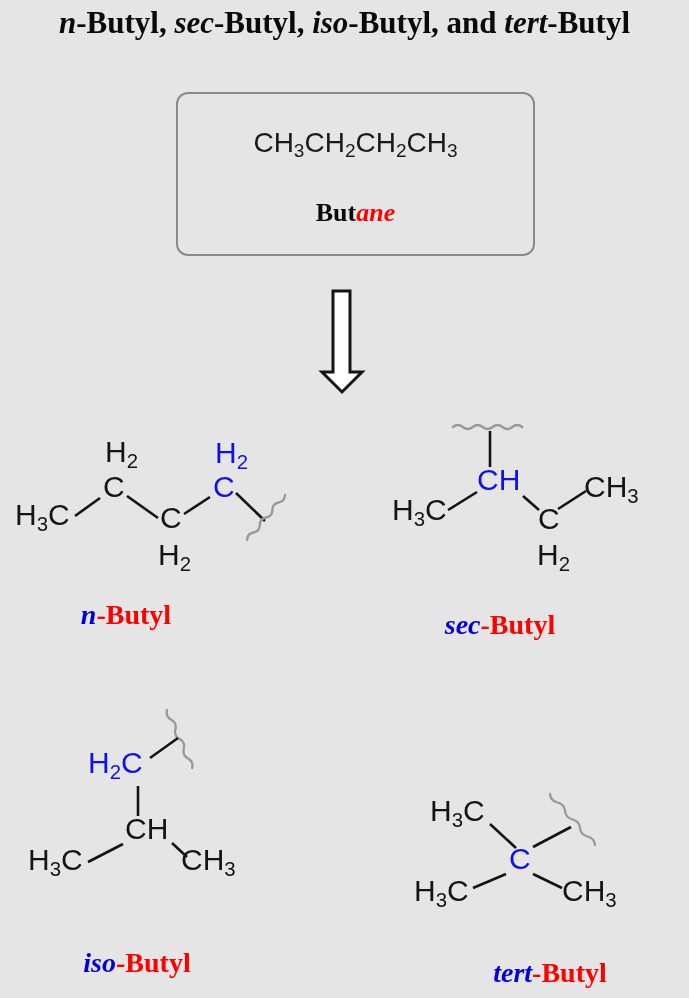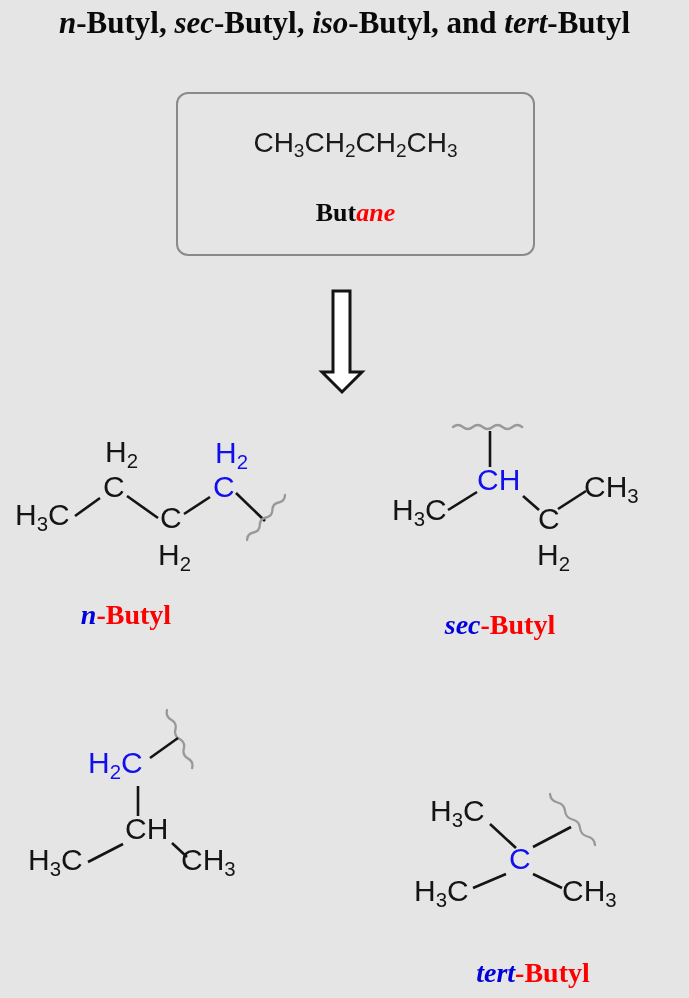--- a/index.html
+++ b/index.html
@@ -100,31 +100,34 @@
       <line class="bond" x1="125" y1="52" x2="153" y2="32"></line>
       <line class="bond" x1="113" y1="80" x2="113" y2="110"></line>
       <line class="bond" x1="98" y1="138" x2="63" y2="156"></line>
       <line class="bond" x1="147" y1="137" x2="162" y2="151"></line>
     </svg>
     <span class="atom blue" style="left:63px;top:42px;"><span>H</span><sub>2</sub><span>C</span></span>
     <span class="atom" style="left:100px;top:108px;"><span>CH</span></span>
     <span class="atom" style="left:3px;top:139px;"><span>H</span><sub>3</sub><span>C</span></span>
     <span class="atom" style="left:156px;top:139px;"><span>CH</span><sub>3</sub></span>
   </div>
+  <div class="slabel" style="left:37px;top:948px;width:200px;">
+    <span class="lp">iso</span><span class="ls">-Butyl</span>
+  </div>
 
   <div class="struct" style="left:400px;top:790px;width:270px;height:130px;">
     <svg width="270" height="130" viewBox="0 0 270 130">
       <line class="bond" x1="90" y1="34" x2="116" y2="58"></line>
       <line class="bond" x1="133" y1="57" x2="171" y2="37"></line>
       <path class="squig" d="M150 4 q0.8 6.9 7.5 8.5 q6.8 1.6 7.5 8.5 q0.8 6.9 7.5 8.5 q6.8 1.6 7.5 8.5 q0.8 6.9 7.5 8.5 q6.8 1.6 7.5 8.5"></path>
       <line class="bond" x1="106" y1="84" x2="73" y2="98"></line>
       <line class="bond" x1="133" y1="84" x2="162" y2="98"></line>
     </svg>
     <span class="atom" style="left:30px;top:6px;"><span>H</span><sub>3</sub><span>C</span></span>
     <span class="atom blue" style="left:109px;top:54px;"><span>C</span></span>
     <span class="atom" style="left:14px;top:86px;"><span>H</span><sub>3</sub><span>C</span></span>
     <span class="atom" style="left:162px;top:86px;"><span>CH</span><sub>3</sub></span>
   </div>
-  <div class="slabel" style="left:433px;top:958px;width:200px;">
+  <div class="slabel" style="left:450px;top:958px;width:200px;">
     <span class="lp">tert</span><span class="ls">-Butyl</span>
   </div>
 
 </div>
 
 </body></html>

